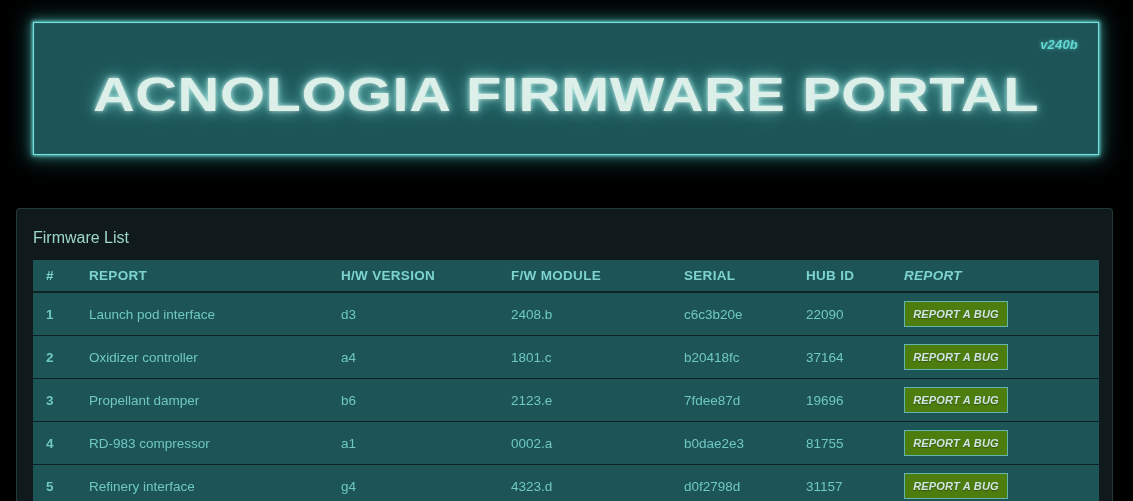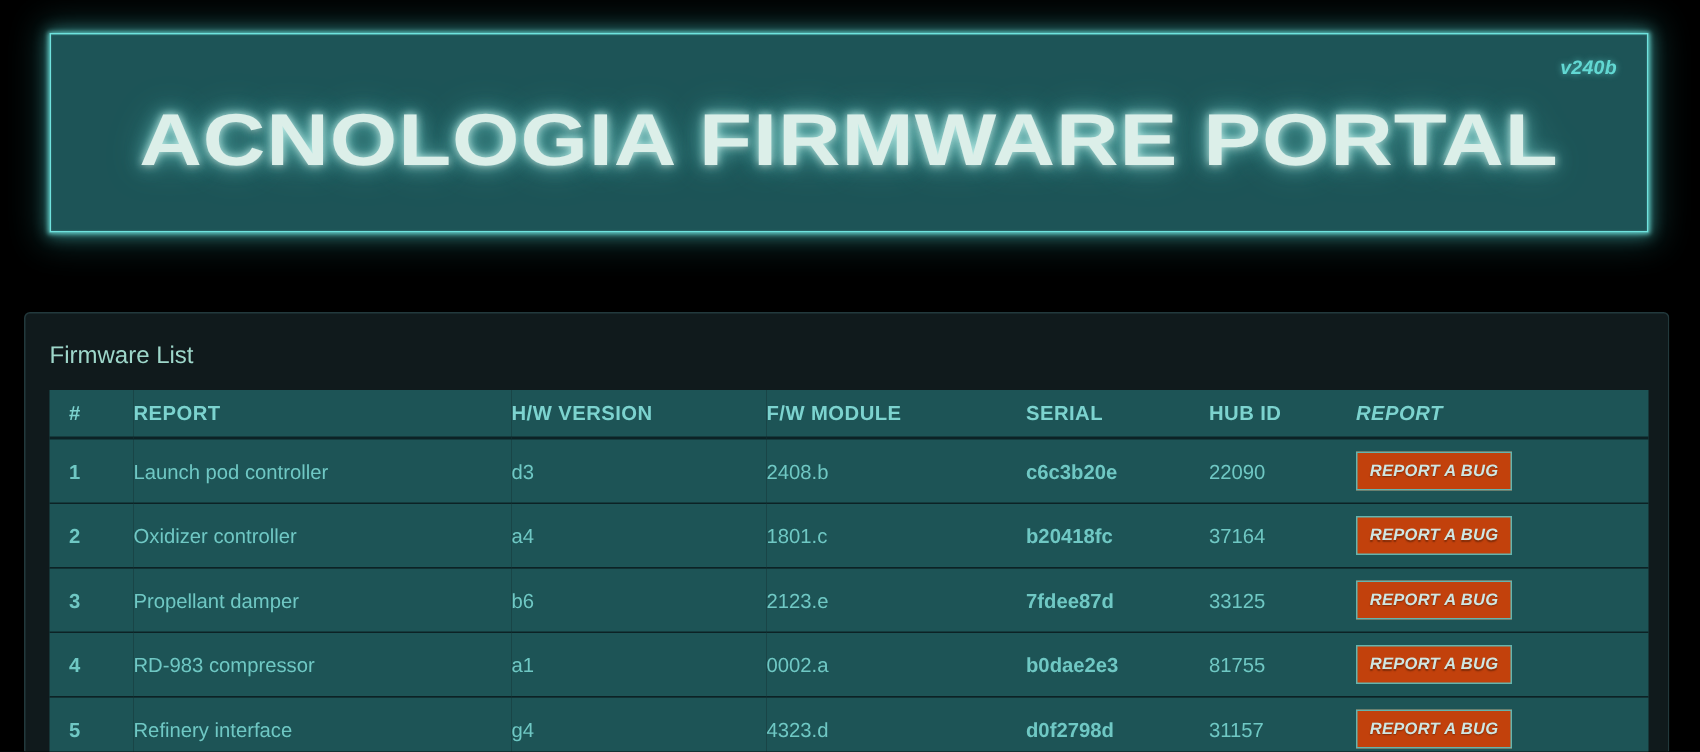--- a/index.html
+++ b/index.html
@@ -117,34 +117,34 @@
     font-size: 13.5px;
     color: #6fc8c4;
     vertical-align: middle;
     border-bottom: 1px solid #0c2225;
   }
   .table tbody tr:first-child td { border-top: none; }
   .col-num    { width: 43px;  padding-left: 13px !important; }
   .col-mod    { width: 252px; }
   .col-hw     { width: 170px; }
   .col-fw     { width: 173px; }
-  .col-ser    { width: 122px; font-weight: bold; }
+  .col-ser    { width: 122px; }
   .col-hub    { width: 98px;  }
   .col-rep    { width: 195px; font-style: italic; }
   td.col-num  { font-weight: bold; color: #7ed0cb; }
   th.col-num  { font-weight: bold; }
 
   .bug-button {
     display: inline-block;
     box-sizing: border-box;
     width: 104px;
     height: 26px;
     line-height: 24px;
     text-align: center;
-    background: #c2410c;
+    background: #4d7c0f;
     border: 1px solid #64b4ae;
     color: #cfe6e2;
     font-size: 11px;
     font-weight: bold;
     letter-spacing: 0.2px;
     cursor: pointer;
     text-shadow: 0 1px 1px rgba(0,0,0,0.35);
   }
 </style>
 </head>
@@ -168,21 +168,21 @@
         <th class="col-hw">H/W VERSION</th>
         <th class="col-fw">F/W MODULE</th>
         <th class="col-ser">SERIAL</th>
         <th class="col-hub">HUB ID</th>
         <th class="col-rep">REPORT</th>
       </tr>
     </thead>
     <tbody>
       <tr>
         <td class="col-num">1</td>
-        <td class="col-mod">Launch pod controller</td>
+        <td class="col-mod">Launch pod interface</td>
         <td class="col-hw">d3</td>
         <td class="col-fw">2408.b</td>
         <td class="col-ser">c6c3b20e</td>
         <td class="col-hub">22090</td>
         <td class="col-rep">
           <span class="bug-button">REPORT A BUG</span>
         </td>
       </tr>
       <tr>
         <td class="col-num">2</td>
@@ -194,21 +194,21 @@
         <td class="col-rep">
           <span class="bug-button">REPORT A BUG</span>
         </td>
       </tr>
       <tr>
         <td class="col-num">3</td>
         <td class="col-mod">Propellant damper</td>
         <td class="col-hw">b6</td>
         <td class="col-fw">2123.e</td>
         <td class="col-ser">7fdee87d</td>
-        <td class="col-hub">33125</td>
+        <td class="col-hub">19696</td>
         <td class="col-rep">
           <span class="bug-button">REPORT A BUG</span>
         </td>
       </tr>
       <tr>
         <td class="col-num">4</td>
         <td class="col-mod">RD-983 compressor</td>
         <td class="col-hw">a1</td>
         <td class="col-fw">0002.a</td>
         <td class="col-ser">b0dae2e3</td>

